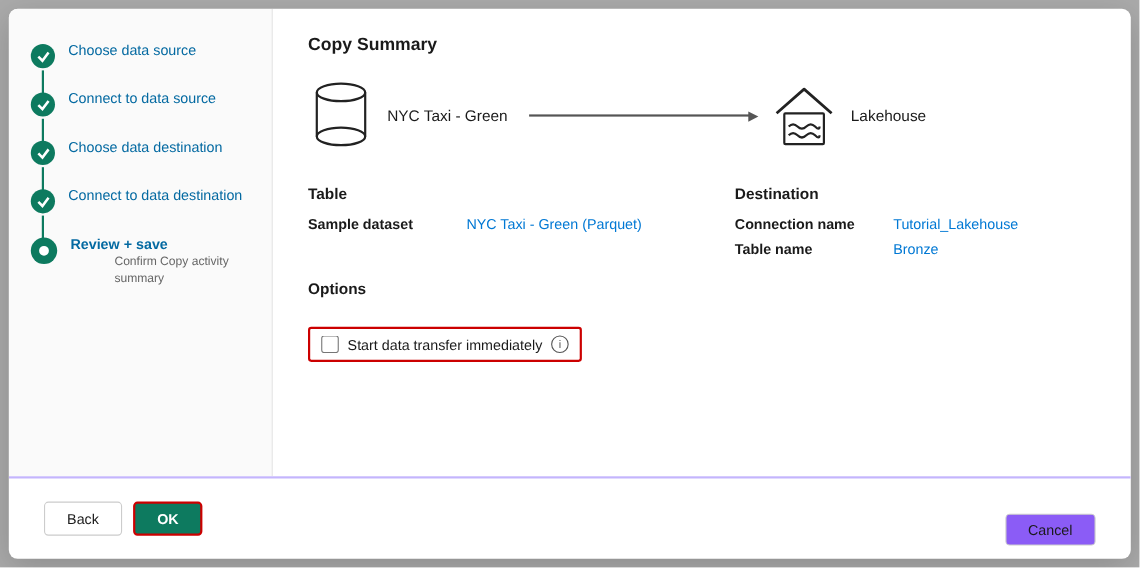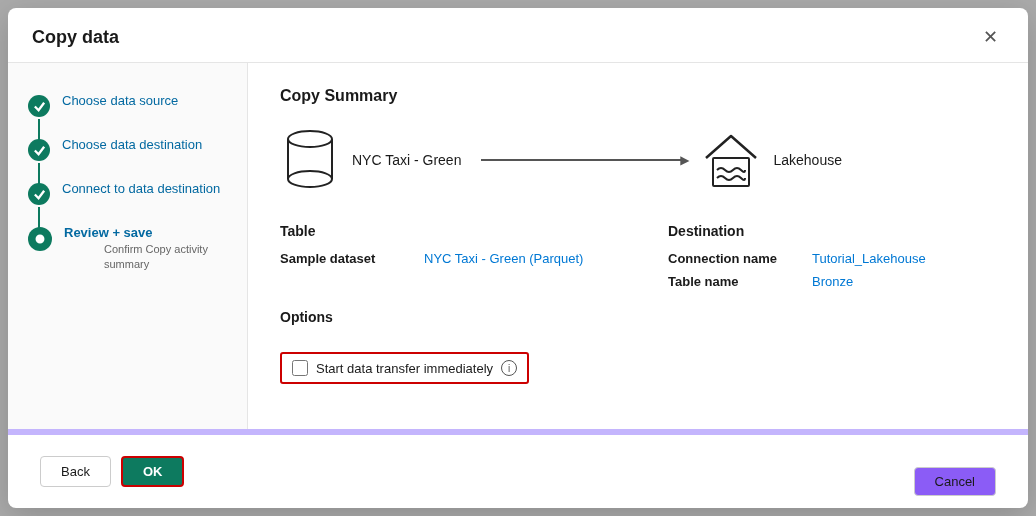--- a/index.html
+++ b/index.html
@@ -304,21 +304,21 @@
       cursor: pointer;
       flex-shrink: 0;
     }
 
     
     .modal-footer {
       display: flex;
       align-items: center;
       justify-content: space-between;
       padding: 12px 32px;
-      border-top: 6px solid #c4b5fd;
+      border-top: 2px solid #c4b5fd;
       flex-shrink: 0;
     }
 
     .footer-left {
       display: flex;
       gap: 10px;
     }
 
     .btn {
       padding: 6px 20px;
@@ -343,40 +343,46 @@
       border: 1px solid #ccc;
       margin-top: 20px;
     }
   </style>
 </head>
 <body>
 
 <div class="modal-overlay">
   <div class="modal">
 
-    <div class="modal-header">
-      <span class="modal-title">Copy data</span>
-      <button class="close-btn">✕</button>
-    </div>
 
     <div class="modal-body">
 
       <div class="sidebar">
 
         <div class="step-item">
           <div class="step-icon">
             <svg viewBox="0 0 14 14">
                 <polyline points="2,7 6,11 12,3"></polyline>
               </svg>
           </div>
           <div class="step-text">
             <span class="step-label">Choose data source</span>
           </div>
         </div>
 
+        <div class="step-item">
+          <div class="step-icon">
+            <svg viewBox="0 0 14 14">
+                <polyline points="2,7 6,11 12,3"></polyline>
+              </svg>
+          </div>
+          <div class="step-text">
+            <span class="step-label">Connect to data source</span>
+          </div>
+        </div>
 
         <div class="step-item">
           <div class="step-icon">
             <svg viewBox="0 0 14 14">
                 <polyline points="2,7 6,11 12,3"></polyline>
               </svg>
           </div>
           <div class="step-text">
             <span class="step-label">Choose data destination</span>
           </div>

